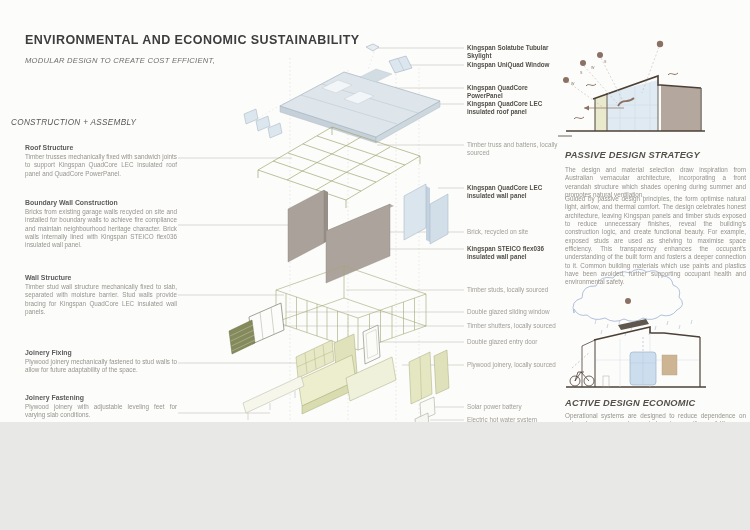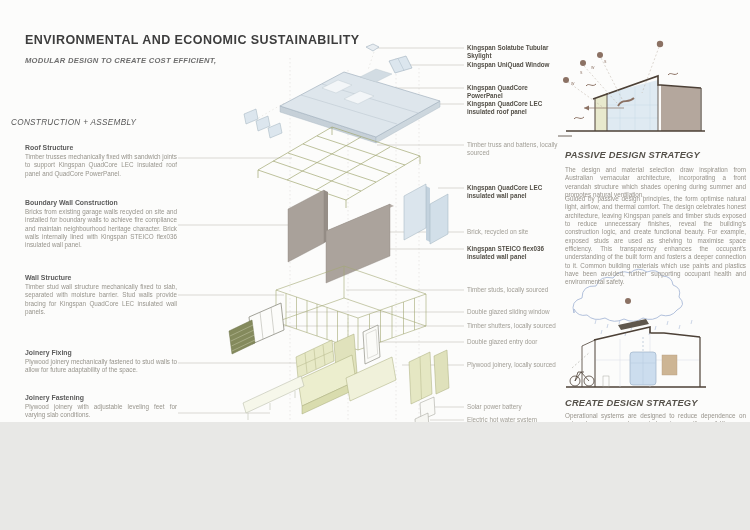--- a/index.html
+++ b/index.html
@@ -1,20 +1,20 @@
 <!DOCTYPE html>
 <html><head>
 <meta charset="utf-8">
 <style>
   html,body{margin:0;padding:0;background:#e8e8e6;}
   #board{position:relative;width:750px;height:422px;background:#fcfcfb;overflow:hidden;
          font-family:"Liberation Sans", sans-serif;color:#444;}
   .abs{position:absolute;}
   .page-title{font-size:12.5px;font-weight:700;letter-spacing:.45px;color:#3d3d3d;white-space:nowrap;}
-  .subtitle{font-size:7.6px;font-style:italic;font-weight:700;letter-spacing:.25px;color:#6e6e6e;line-height:10.5px;white-space:nowrap;}
+  .subtitle{font-size:7.6px;font-style:italic;font-weight:400;letter-spacing:.25px;color:#6e6e6e;line-height:10.5px;white-space:nowrap;}
   .construction-title{font-size:8.2px;font-style:italic;font-weight:500;letter-spacing:.3px;color:#585858;white-space:nowrap;}
   .sec-head{font-size:6.9px;font-weight:700;color:#5c5c5c;}
   .sec-body{font-size:6.3px;color:#97948c;line-height:8.3px;text-align:justify;width:152px;}
   .axon-label{position:absolute;left:467px;width:94px;font-size:6.3px;line-height:7.9px;}
   .axon-label.bold{font-weight:700;color:#534f47;}
   .axon-label.gray{color:#a09d95;}
   .strategy-title{font-size:9.3px;font-style:italic;font-weight:700;letter-spacing:.2px;color:#55514a;white-space:nowrap;}
   .strategy-body{font-size:6.3px;color:#97938b;line-height:8.35px;text-align:justify;width:181px;}
   .key-title{font-size:6.6px;font-weight:700;color:#5c5c5c;}
   .key-item{position:absolute;display:flex;align-items:center;gap:7px;}
@@ -358,16 +358,16 @@
   <div class="axon-label gray" style="top:403px">Solar power battery</div>
   <div class="axon-label gray" style="top:416px">Electric hot water system</div>
   <div class="axon-label bold" style="top:434px">Kingspan Rainwater Harvesting Slimline Tank</div>
   <div class="axon-label gray" style="top:459px">Ashcrete slab</div>
   <div class="axon-label bold" style="top:474px">Kingspan GreenGuard GG25-LG insulation boards</div>
 
   <div class="abs strategy-title" style="left:565px;top:150px">PASSIVE DESIGN STRATEGY</div>
   <div class="abs strategy-body" style="left:565px;top:166px">The design and material selection draw inspiration from Australian vernacular architecture, incorporating a front verandah structure which shades opening during summer and promotes natural ventilation.</div>
   <div class="abs strategy-body" style="left:565px;top:195px">Guided by passive design principles, the form optimise natural light, airflow, and thermal comfort. The design celebrates honest architecture, leaving Kingspan panels and timber studs exposed to reduce unnecessary finishes, reveal the building's construction logic, and create functional beauty. For example, exposed studs are used as shelving to maximise space efficiency. This transparency enhances the occupant's understanding of the built form and fosters a deeper connection to it. Common building materials which use paints and plastics have been avoided, further supporting occupant health and environmental safety.</div>
 
-  <div class="abs strategy-title" style="left:565px;top:398px">CREATE DESIGN STRATEGY</div>
+  <div class="abs strategy-title" style="left:565px;top:398px">ACTIVE DESIGN ECONOMIC</div>
   <div class="abs strategy-body" style="left:565px;top:412px">Operational systems are designed to reduce dependence on external resources and promote long-term resilience. A Kingspan water tank provides sustainable water storage. Solar power via the Kingspan QuadCore PowerPanels powers the microhome. A communal street waste management strategy encourages responsible waste separation and recycling, ensuring minimal environmental impact. This is in contrast to the individual dwelling waste bin system which currently exists in inner Sydney. Front garden space offers opportunity to grow food or plants, fostering greater self-sufficiency and strengthening the connection between inhabitants and their environment. Bike storage space is provided in the covered entry, promoting active forms of transport.</div>
 
 </div>
 
 </body></html>

